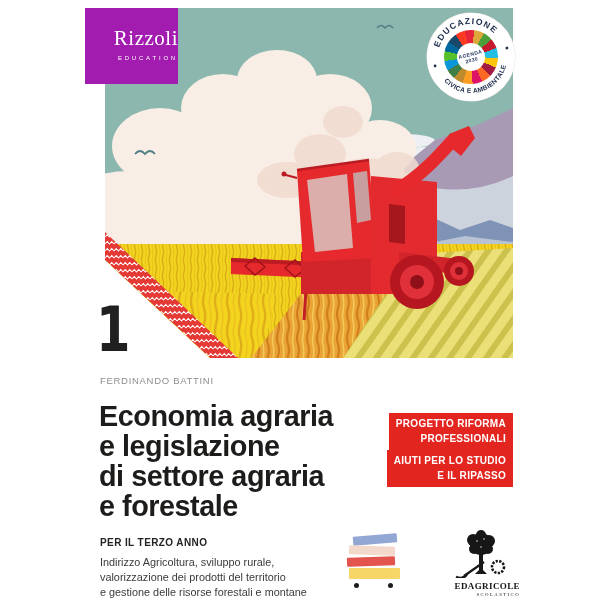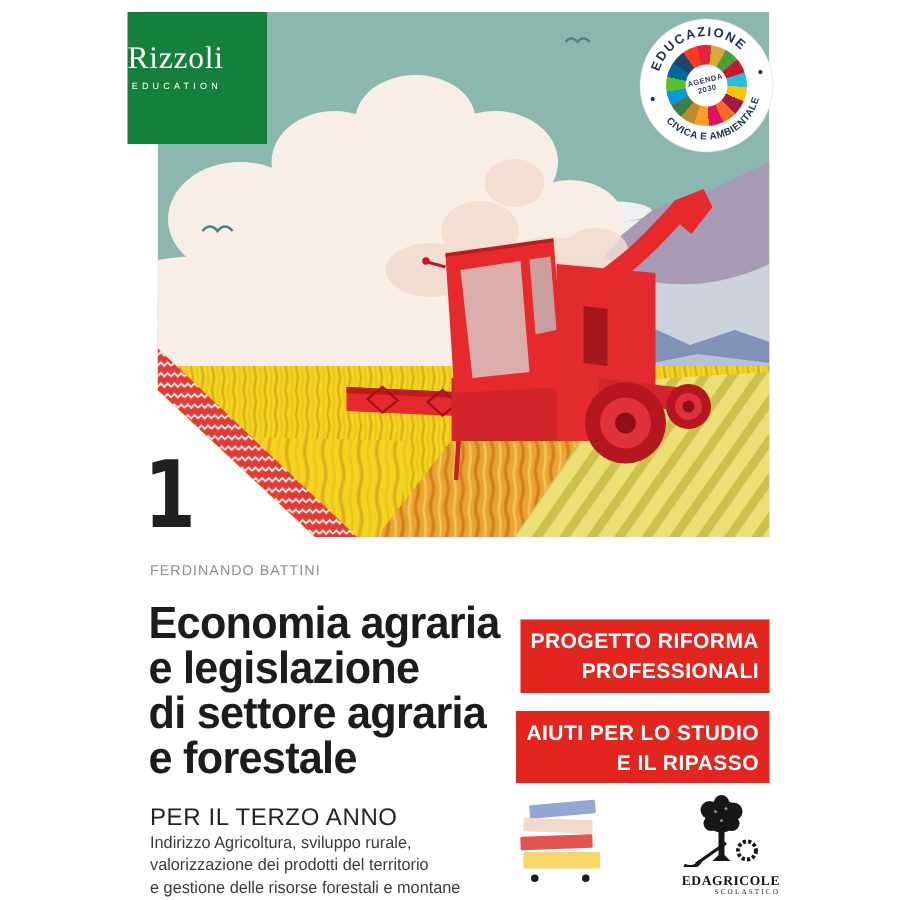--- a/index.html
+++ b/index.html
@@ -3,22 +3,22 @@
 <meta charset="utf-8">
 <style>
   html,body{margin:0;padding:0}
   body{width:600px;height:600px;position:relative;background:#fff;overflow:hidden;
        font-family:"Liberation Sans",sans-serif}
 
   
   .illustration{position:absolute;left:105px;top:8px;width:408px;height:350px}
 
   
-  .rizzoli{position:absolute;left:85px;top:8px;width:93px;height:88px;background:#15803d;
-           color:#fff;text-align:left;z-index:5}
+  .rizzoli{position:absolute;left:85px;top:8px;width:93px;height:76px;background:#a21caf;
+           color:#fff;text-align:right;z-index:5}
   .rizzoli .name{font-family:"Liberation Serif",serif;font-size:21px;letter-spacing:.5px;margin-top:18px}
   .rizzoli .division{font-size:6px;letter-spacing:2.8px;margin-top:4px;padding-left:2.8px}
 
   
   .badge{position:absolute;left:427px;top:13px;width:88px;height:88px;transform:rotate(-14deg);z-index:6}
   .badge-circle{position:absolute;inset:0;background:#fff;border-radius:50%;box-shadow:0 0 0 .5px #e7e4de}
   .wheel{position:absolute;left:17px;top:17px;width:54px;height:54px;border-radius:50%;
     background:conic-gradient(#e5243b 0 21.2deg,#dda63a 0 42.4deg,#4c9f38 0 63.5deg,
     #c5192d 0 84.7deg,#26bde2 0 105.9deg,#fcc30b 0 127.1deg,#a21942 0 148.2deg,
     #fd6925 0 169.4deg,#dd1367 0 190.6deg,#fd9d24 0 211.8deg,#bf8b2e 0 232.9deg,
@@ -36,25 +36,25 @@
     transform:scaleX(.8);transform-origin:left top}
 
   .author{position:absolute;left:100px;top:375px;font-size:9.5px;font-weight:normal;
     letter-spacing:.7px;color:#8f8e8c}
 
   .title{position:absolute;left:99px;top:401px;font-size:30px;line-height:30px;font-weight:bold;
     color:#1d1c1a;letter-spacing:-.5px;transform:scaleX(.96);transform-origin:left top}
 
   
   .tags{position:absolute;right:87px;top:413px;display:flex;flex-direction:column;align-items:flex-end}
-  .tag{background:#e3251f;color:#fff;font-size:14px;font-weight:bold;line-height:1.45;
-    text-align:right;padding:4px 7px;letter-spacing:.3px;margin-bottom:12px}
+  .tag{background:#e3251f;color:#fff;font-size:10px;font-weight:bold;line-height:1.45;
+    text-align:right;padding:4px 7px;letter-spacing:.3px;}
   .tag div:empty{display:none}
 
-  .edition-heading{position:absolute;left:100px;top:537px;font-size:16px;font-weight:normal;
+  .edition-heading{position:absolute;left:100px;top:537px;font-size:10px;font-weight:bold;
     letter-spacing:.4px;color:#232322}
   .edition-desc{position:absolute;left:100px;top:555px;font-size:11.2px;line-height:15px;
     color:#3b3a38;transform:scaleX(.97);transform-origin:left top}
 
   
   .vendiamo{position:absolute;left:346px;top:533px;display:flex}
   .books{position:relative;width:57px;height:58px}
   .book{position:absolute;height:9px;border-radius:1px}
   .b1{left:7px;top:2px;width:44px;background:#93a7d4;transform:rotate(-5deg)}
   .b2{left:3px;top:13px;width:46px;background:#f2d9cb;transform:rotate(2deg)}

